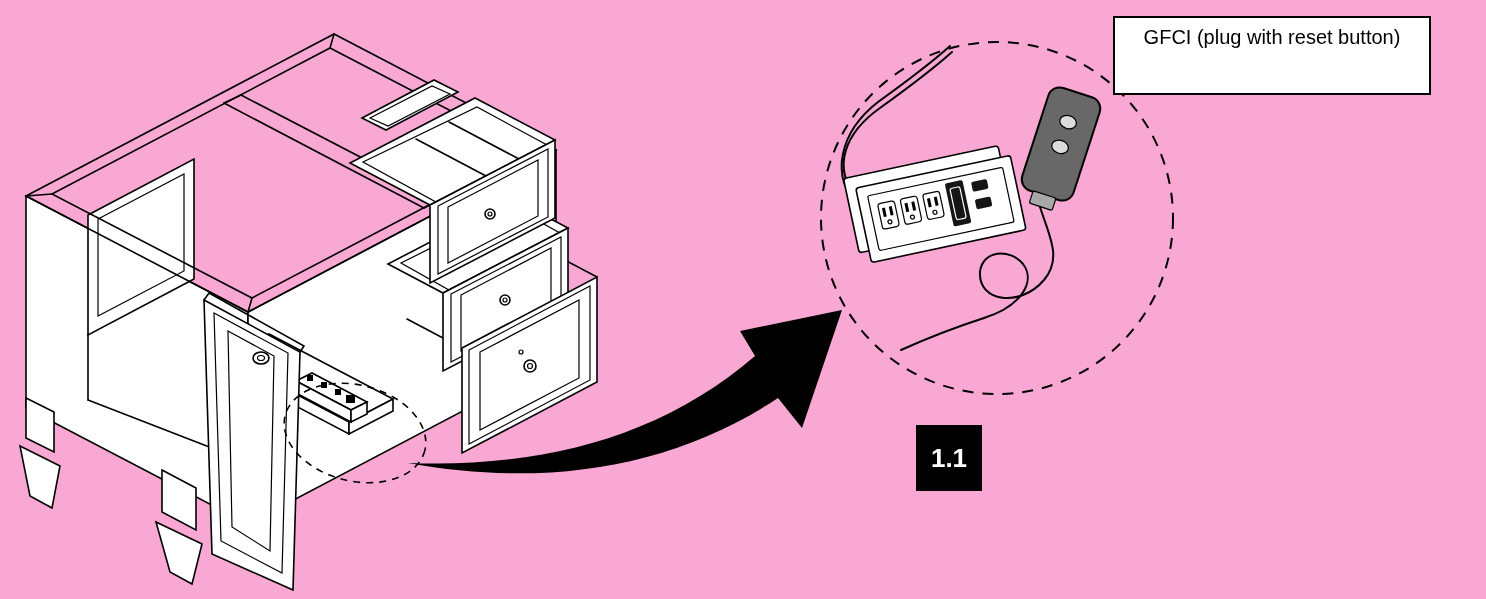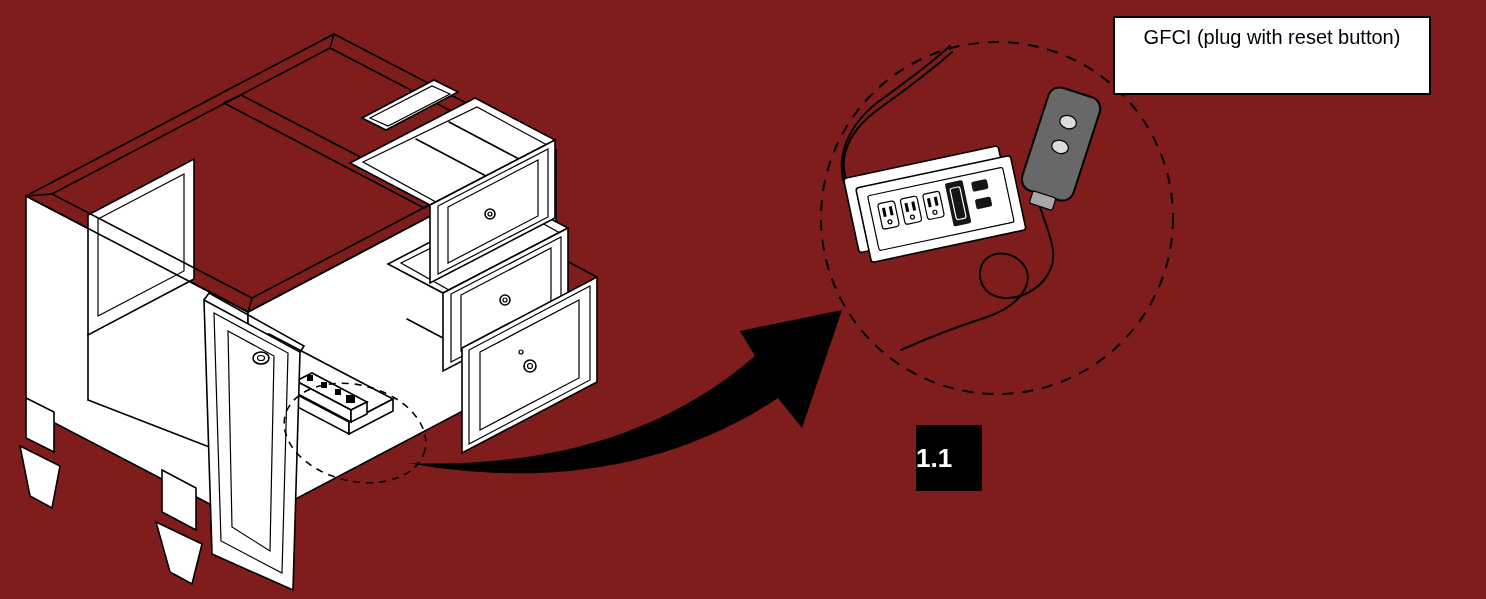--- a/index.html
+++ b/index.html
@@ -1,33 +1,33 @@
 <!DOCTYPE html>
 <html><head>
 <meta charset="utf-8">
 <style>
   html,body{margin:0;padding:0;background:#ffffff;}
-  .stage{position:relative;width:1486px;height:599px;background:#7f1d1d;overflow:hidden;
+  .stage{position:relative;width:1486px;height:599px;background:#f9a8d4;overflow:hidden;
          font-family:"Liberation Sans", sans-serif;}
   svg{position:absolute;left:0;top:0;}
   svg line, svg path, svg polyline{stroke:#000;fill:none;stroke-width:1.6;stroke-linecap:round;}
   svg polygon, svg rect, svg circle, svg ellipse{stroke:#000;stroke-width:1.6;fill:none;}
   .wfill{fill:#ffffff;stroke:#000;stroke-width:1.6;stroke-linejoin:miter;}
   .thin{stroke-width:1.2;}
   .blk{fill:#000;stroke:none;}
   .dkfill{fill:#151515;stroke:none;}
   .cord{stroke-width:2;}
   .dash-circle{stroke-width:2;stroke-dasharray:11 9;}
   .dash-ellipse{stroke-width:1.6;stroke-dasharray:7 6;}
   .arrow{fill:#000;stroke:none;}
   .label-box{position:absolute;left:1113px;top:16px;width:318px;height:79px;
              border:2px solid #000;background:#fff;box-sizing:border-box;
              text-align:center;padding-top:8px;font-size:20px;color:#000;}
   .step-badge{position:absolute;left:916px;top:425px;width:66px;height:66px;background:#000;
-              color:#fff;display:flex;align-items:center;
+              color:#fff;display:flex;align-items:center;justify-content:center;
               font-size:26px;font-weight:bold;}
 </style>
 </head>
 <body>
 
 <div class="stage">
 
 <svg width="1486" height="599" viewBox="0 0 1486 599">
 
   <g>

